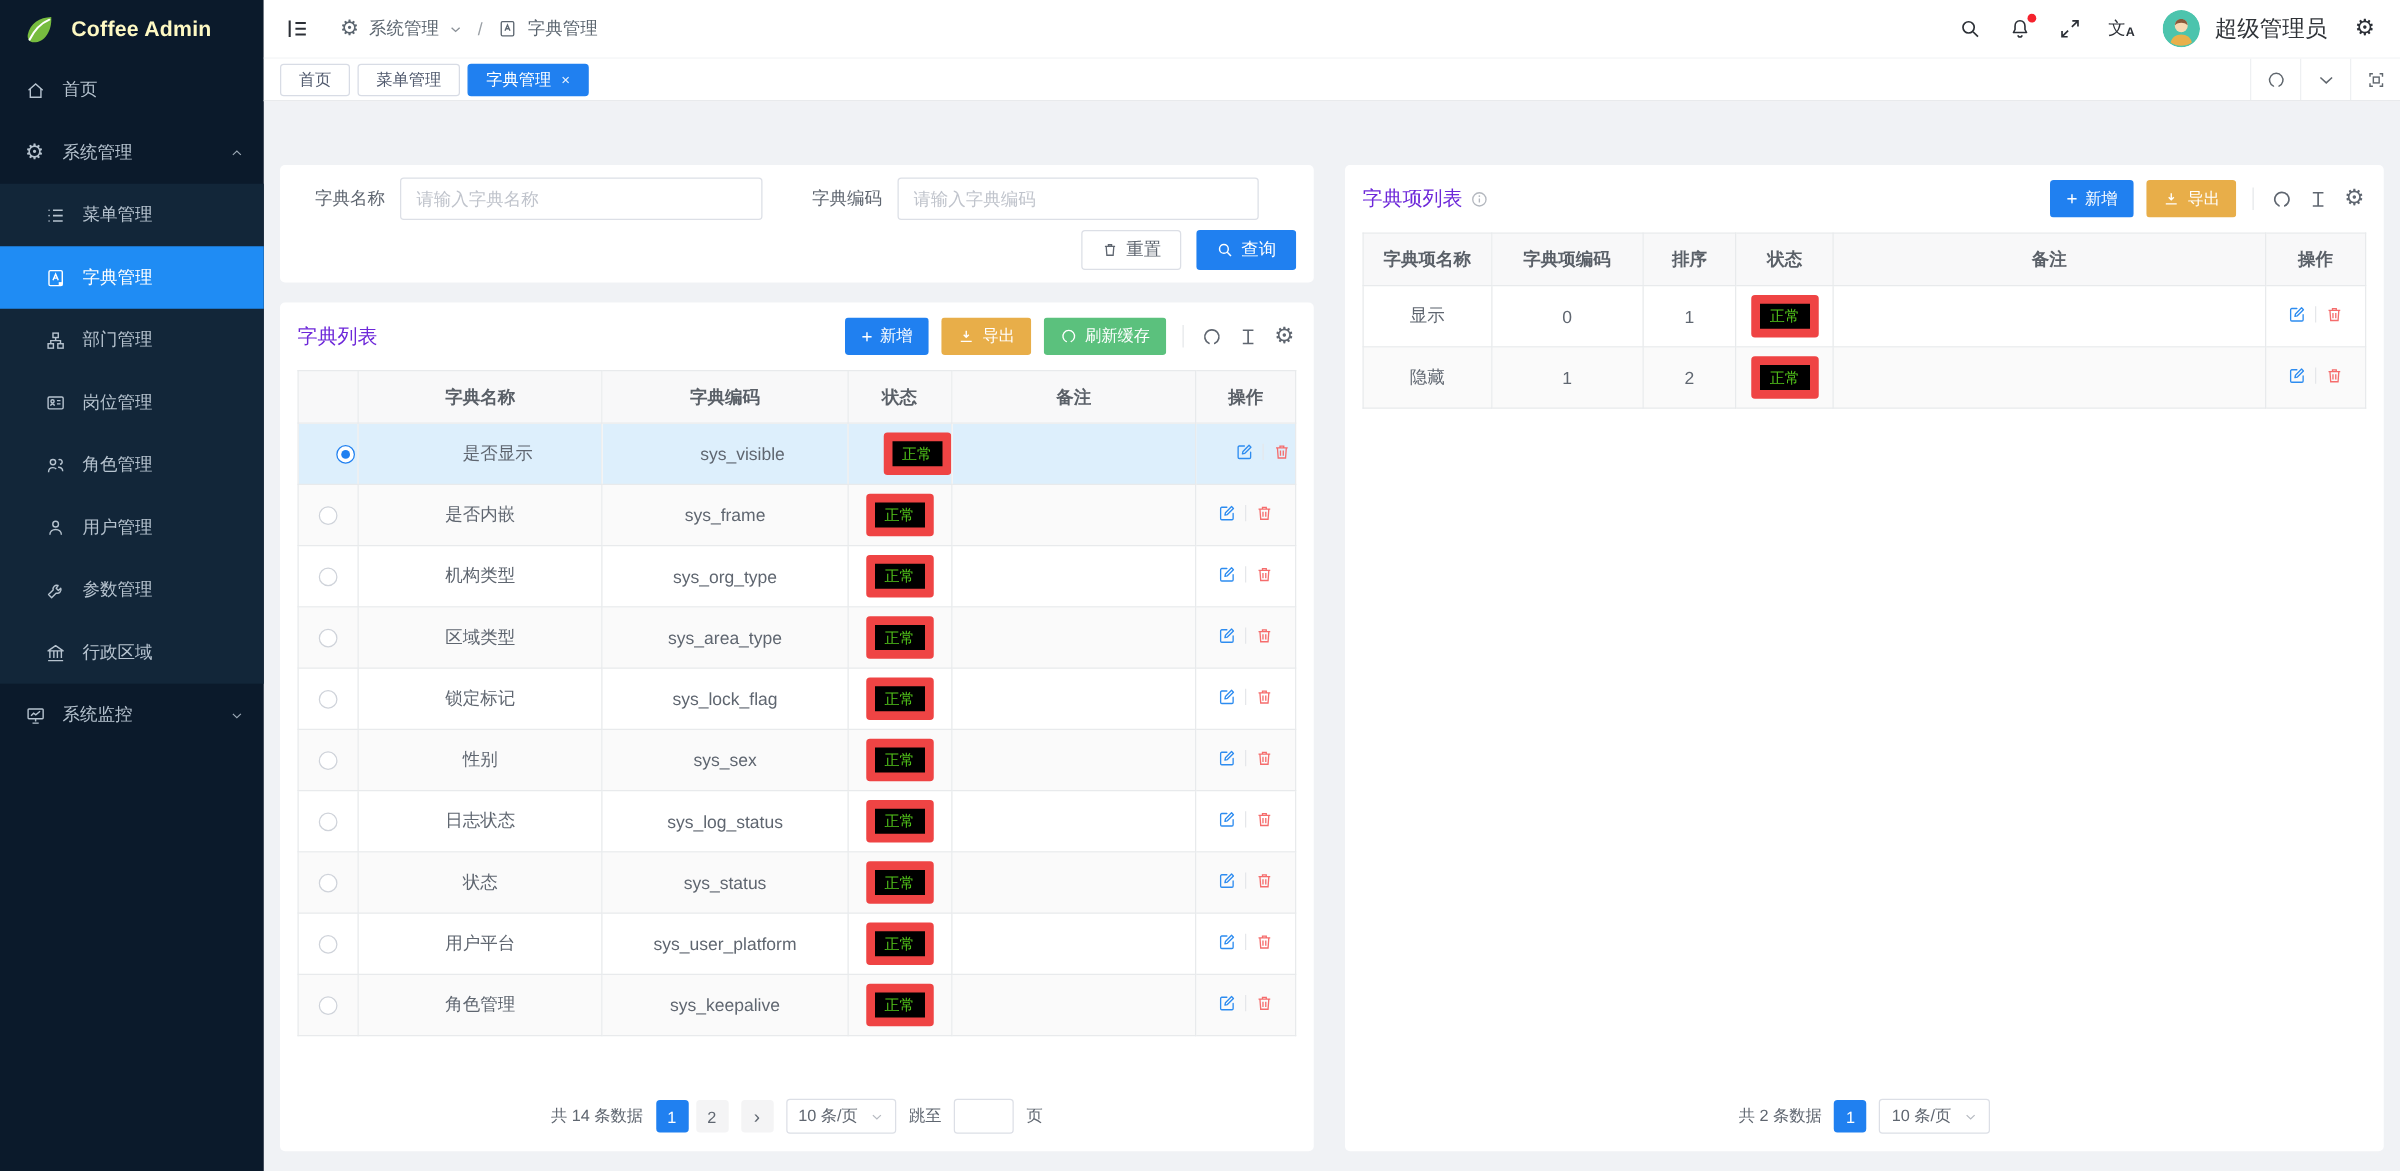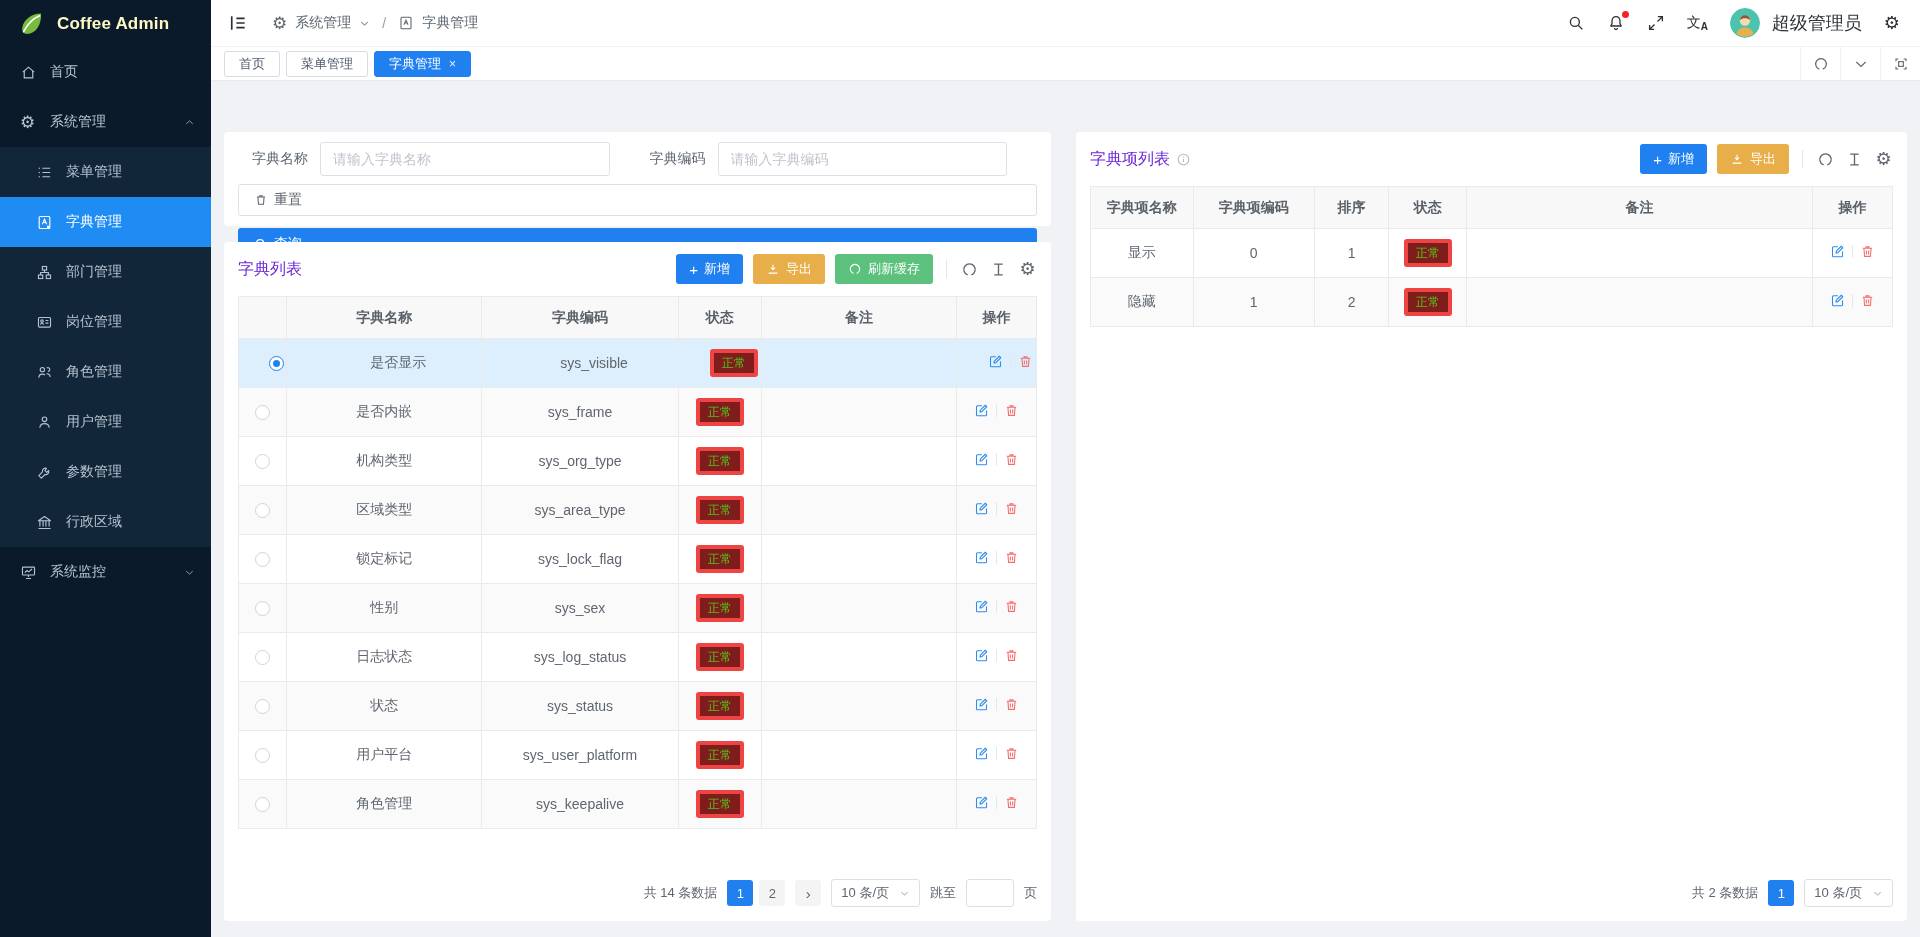--- a/index.html
+++ b/index.html
@@ -54,21 +54,21 @@
   .content { flex:1; display:flex; gap:25px; padding:11px 13px 16px 13px; min-height:0;margin-top:40px; }
   .card { background:#fff; border-radius:4px; }
   .left-col { width:827px; flex-shrink:0; display:flex; flex-direction:column; gap:16px; }
 
   .search-card { height:94px; padding:10px 14px; }
   .form-row { display:flex; gap:26px; padding-right:30px; }
   .form-field { flex:1; display:flex; align-items:center; gap:12px; }
   .form-field label { width:70px; text-align:right; color:#5f6670; white-space:nowrap; flex-shrink:0; }
   .form-field input { flex:1; height:34px; border:1px solid #dcdfe6; border-radius:3px; padding:0 12px; font-size:14px; color:#333; outline:none; font-family:inherit; min-width:0; }
   input::placeholder { color:#c0c4cc; }
-  .form-actions { display:flex; justify-content:flex-end; gap:12px; margin-top:8px;flex-direction:column; }
+  .form-actions { display:flex; justify-content:flex-end; gap:12px; margin-top:8px; }
 
   .btn { height:32px; padding:0 15px; border-radius:3px; border:1px solid transparent; font-size:14px; display:inline-flex; align-items:center; gap:6px; cursor:pointer; font-family:inherit; white-space:nowrap; }
   .btn svg { width:14px; height:14px; }
   .btn-plain { background:#fff; border-color:#dcdfe6; color:#5f6670; }
   .btn-primary { background:#2080f0; color:#fff; }
   .btn-warning { background:#e8ae49; color:#fff; }
   .btn-success { background:#5bc17d; color:#fff; }
   .btn-sm { height:30px; padding:0 12px; font-size:13px; }
   .plus-glyph { font-size:15px; line-height:1; }
 
@@ -87,28 +87,28 @@
   th,td { border:1px solid #e8eaec; text-align:center; font-size:14px; color:#5f6670; overflow:hidden; white-space:nowrap; }
   th { height:42px; background:#f8f8f9; font-weight:bold; color:#5a6068; }
   td { height:49px; }
   tbody tr:nth-child(even) td { background:#fafafa; }
   tbody tr.selected td { background:#ddeffc;padding-left:28px; }
 
   .radio { width:15px; height:15px; border-radius:50%; border:1px solid #cfd3da; background:#fff; display:inline-block; position:relative; vertical-align:middle; cursor:pointer; }
   .radio.checked { border-color:#2080f0; }
   .radio.checked::after { content:""; position:absolute; left:50%; top:50%; width:7px; height:7px; margin:-3.5px 0 0 -3.5px; border-radius:50%; background:#2080f0; }
 
-  .tag-success { display:inline-block; padding:1px 8px; font-size:12px; line-height:18px; color:#52c41a; background:#7f1d1d; border:4px solid #ef4444; border-radius:3px; }
+  .tag-success { display:inline-block; padding:1px 8px; font-size:12px; line-height:18px; color:#52c41a; background:#000000; border:7px solid #ef4444; border-radius:3px; }
 
   .op { display:inline-flex; align-items:center; gap:7px; }
   .op-edit { color:#2d8cf0; cursor:pointer; } .op-edit svg { width:15px; height:15px; }
   .op-del { color:#f56c6c; cursor:pointer; } .op-del svg { width:15px; height:15px; }
   .op-sep { width:1px; height:13px; background:#e5e7ea; }
 
-  .card-foot { margin-top:auto; display:flex; justify-content:flex-end; align-items:center; gap:10px; font-size:13px; color:#5f6670; padding-top:12px; flex-shrink:0; }
+  .card-foot { margin-top:auto; display:flex; justify-content:center; align-items:center; gap:10px; font-size:13px; color:#5f6670; padding-top:12px; flex-shrink:0; }
   .pages { display:flex; gap:6px; }
   .page-num { min-width:26px; height:26px; padding:0 4px; border-radius:3px; background:#f4f4f5; color:#5f6670; display:flex; align-items:center; justify-content:center; font-size:13px; cursor:pointer; }
   .page-num.active { background:#2080f0; color:#fff; }
   .page-next { font-size:15px; }
   .page-size { height:28px; border:1px solid #dcdfe6; border-radius:3px; background:#fff; padding:0 9px; display:flex; align-items:center; gap:10px; cursor:pointer; white-space:nowrap; }
   .page-size svg { width:11px; height:11px; color:#b6bac1; }
   .jump-input { width:48px; height:28px; border:1px solid #dcdfe6; border-radius:3px; padding:0 6px; font-size:13px; outline:none; }
 </style>
 </head>
 <body>

